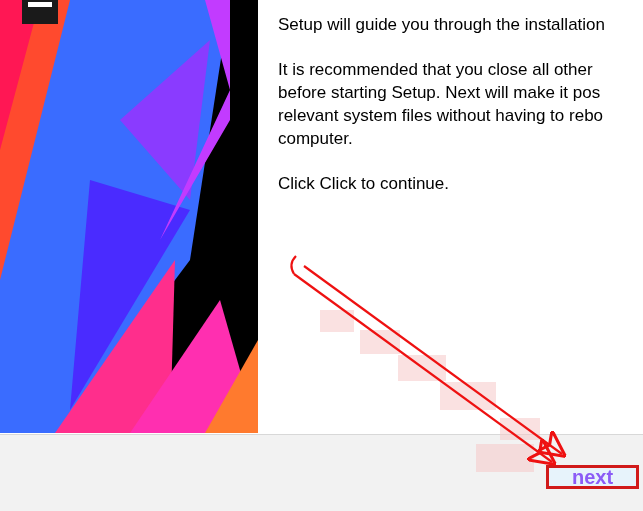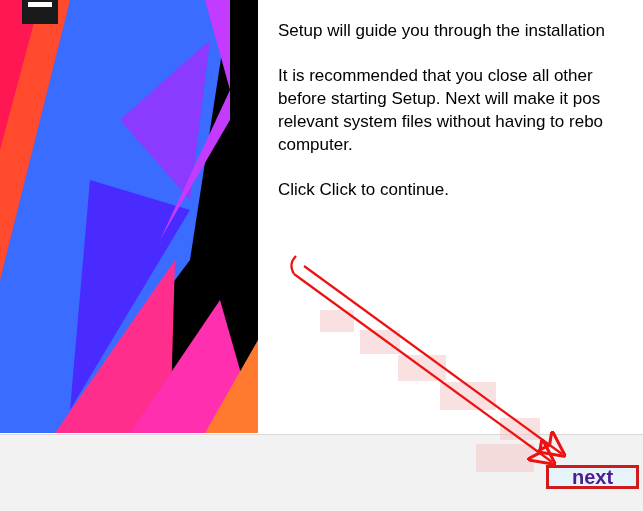--- a/index.html
+++ b/index.html
@@ -1,22 +1,22 @@
 <!DOCTYPE html>
 <html><head>
 <meta charset="utf-8">
 <style>
   html,body{margin:0;padding:0;width:643px;height:511px;overflow:hidden;font-family:"Segoe UI",Tahoma,Arial,sans-serif;background:#fff}
   .window{position:relative;width:643px;height:511px}
   .sidebar{position:absolute;left:0;top:0;width:258px;height:433px;background:#000;overflow:hidden}
   .sidebar svg{display:block}
-  .content{position:absolute;left:258px;top:0;right:0;height:309px;padding:20px 0 0 20px;box-sizing:border-box}
+  .content{position:absolute;left:258px;top:0;right:0;height:309px;padding:14px 0 0 20px;box-sizing:border-box}
   .content p{margin:0 0 22px 0;font-size:17px;line-height:1.35;color:#000;white-space:pre-line}
   .footer{position:absolute;left:0;top:434px;right:0;bottom:0;background:#f2f2f2;border-top:1px solid #d8d8d8}
-  .next-btn{position:absolute;right:4px;top:30px;width:93px;height:24px;background:#e7f3fb;border:3px solid #d11a1a;box-sizing:border-box;font-size:20px;font-weight:bold;color:#4c1d95;display:flex;align-items:center;justify-content:center;cursor:pointer}
+  .next-btn{position:absolute;right:4px;top:30px;width:93px;height:24px;background:#e7f3fb;border:3px solid #d11a1a;box-sizing:border-box;font-size:20px;font-weight:bold;color:#8b5cf6;display:flex;align-items:center;justify-content:center;cursor:pointer}
   
   .arrow-layer{position:absolute;left:0;top:0;width:643px;height:511px;pointer-events:none}
   
   .smudge{position:absolute;background:#f6c8c8;opacity:.55}
 </style>
 </head>
 <body>
 
 <div class="window">
 

